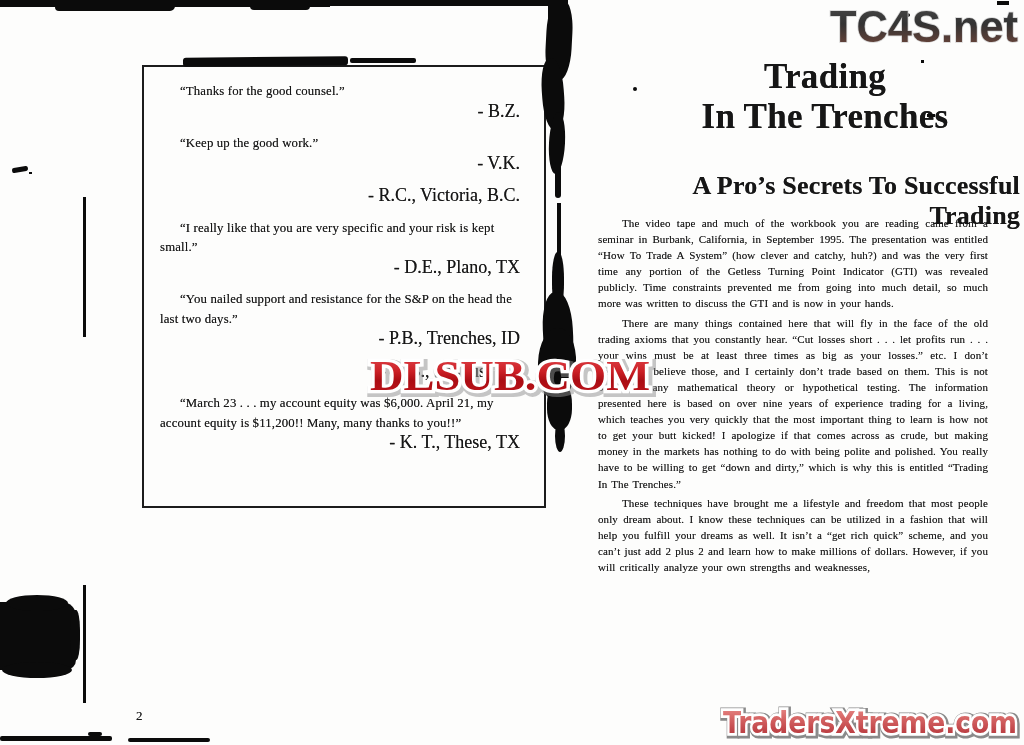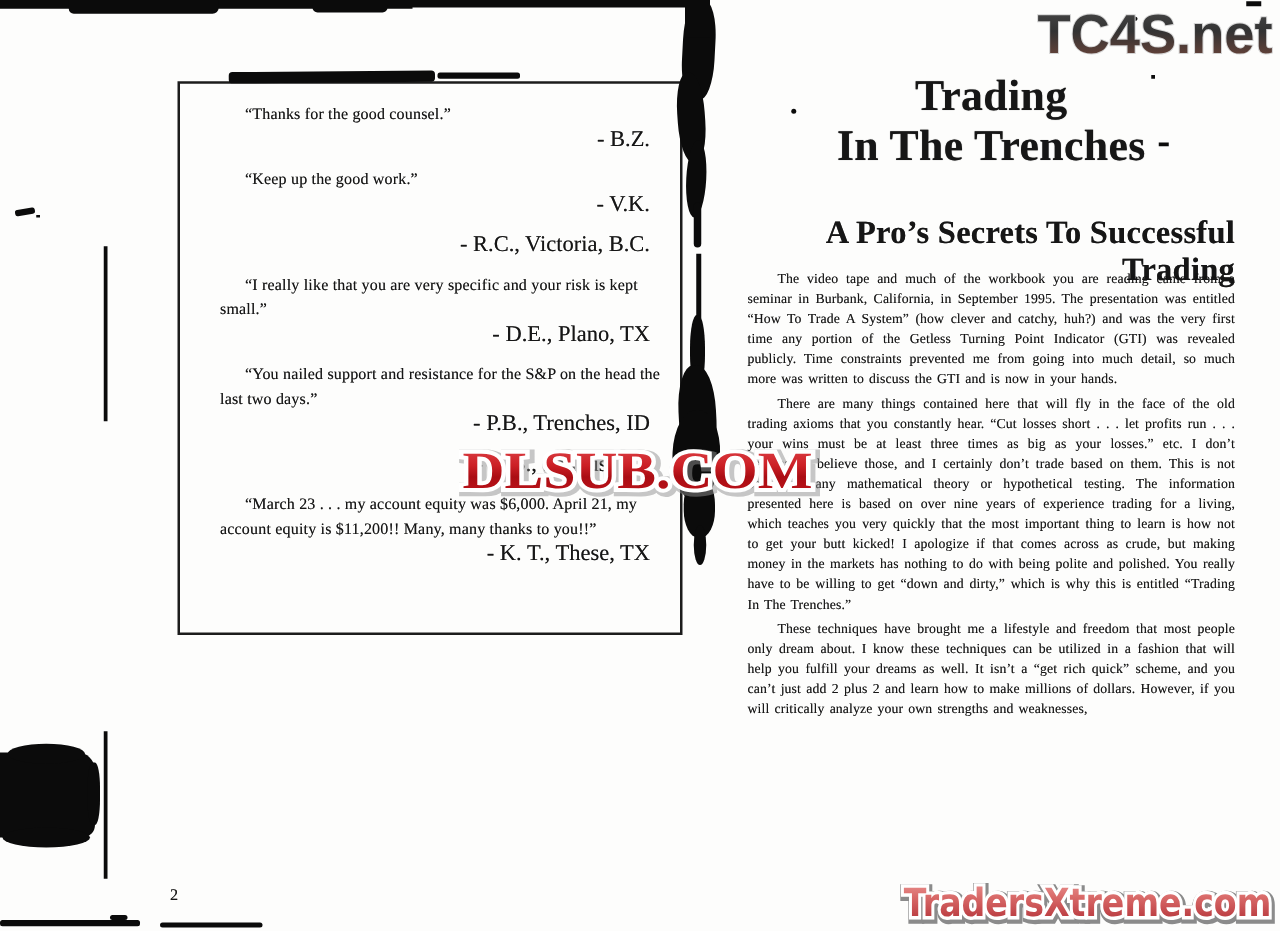--- a/index.html
+++ b/index.html
@@ -6,32 +6,32 @@
   #scan{
     position:relative;width:1024px;height:745px;overflow:hidden;
     background:#fdfdfc;
     font-family:"Liberation Serif", serif;
     color:#161616;
   }
   
   .tbox{
     position:absolute;left:142px;top:65px;width:404px;height:443px;
     border:2px solid #1c1c1c;box-sizing:border-box;
-    padding:15px 12px 6px 32px;z-index:2;
+    padding:15px 12px 6px 16px;z-index:2;
   }
   .tq{
     margin:0;font-size:12.8px;line-height:19.5px;letter-spacing:.15px;
     text-indent:20px;text-shadow:0 0 .4px rgba(0,0,0,.55);
   }
   .ta{
     margin:0 12px 13px 0;font-size:18px;line-height:19.5px;
     text-align:right;text-shadow:0 0 .5px rgba(0,0,0,.6);
   }
   
-  .rcol{position:absolute;left:598px;top:0;width:390px;z-index:2;}
+  .rcol{position:absolute;left:630px;top:0;width:390px;z-index:2;}
   .title{
     margin:57px 0 0 0;text-align:center;font-weight:bold;
     font-size:35px;line-height:40px;letter-spacing:.3px;
     text-shadow:0 0 .6px rgba(0,0,0,.7);
   }
   .subtitle{
     margin:34px 0 0 0;text-align:right;font-weight:bold;
     font-size:26px;letter-spacing:.2px;text-shadow:0 0 .5px rgba(0,0,0,.6);
   }
   .bodytext{position:absolute;left:598px;top:215px;width:390px;z-index:2;}

